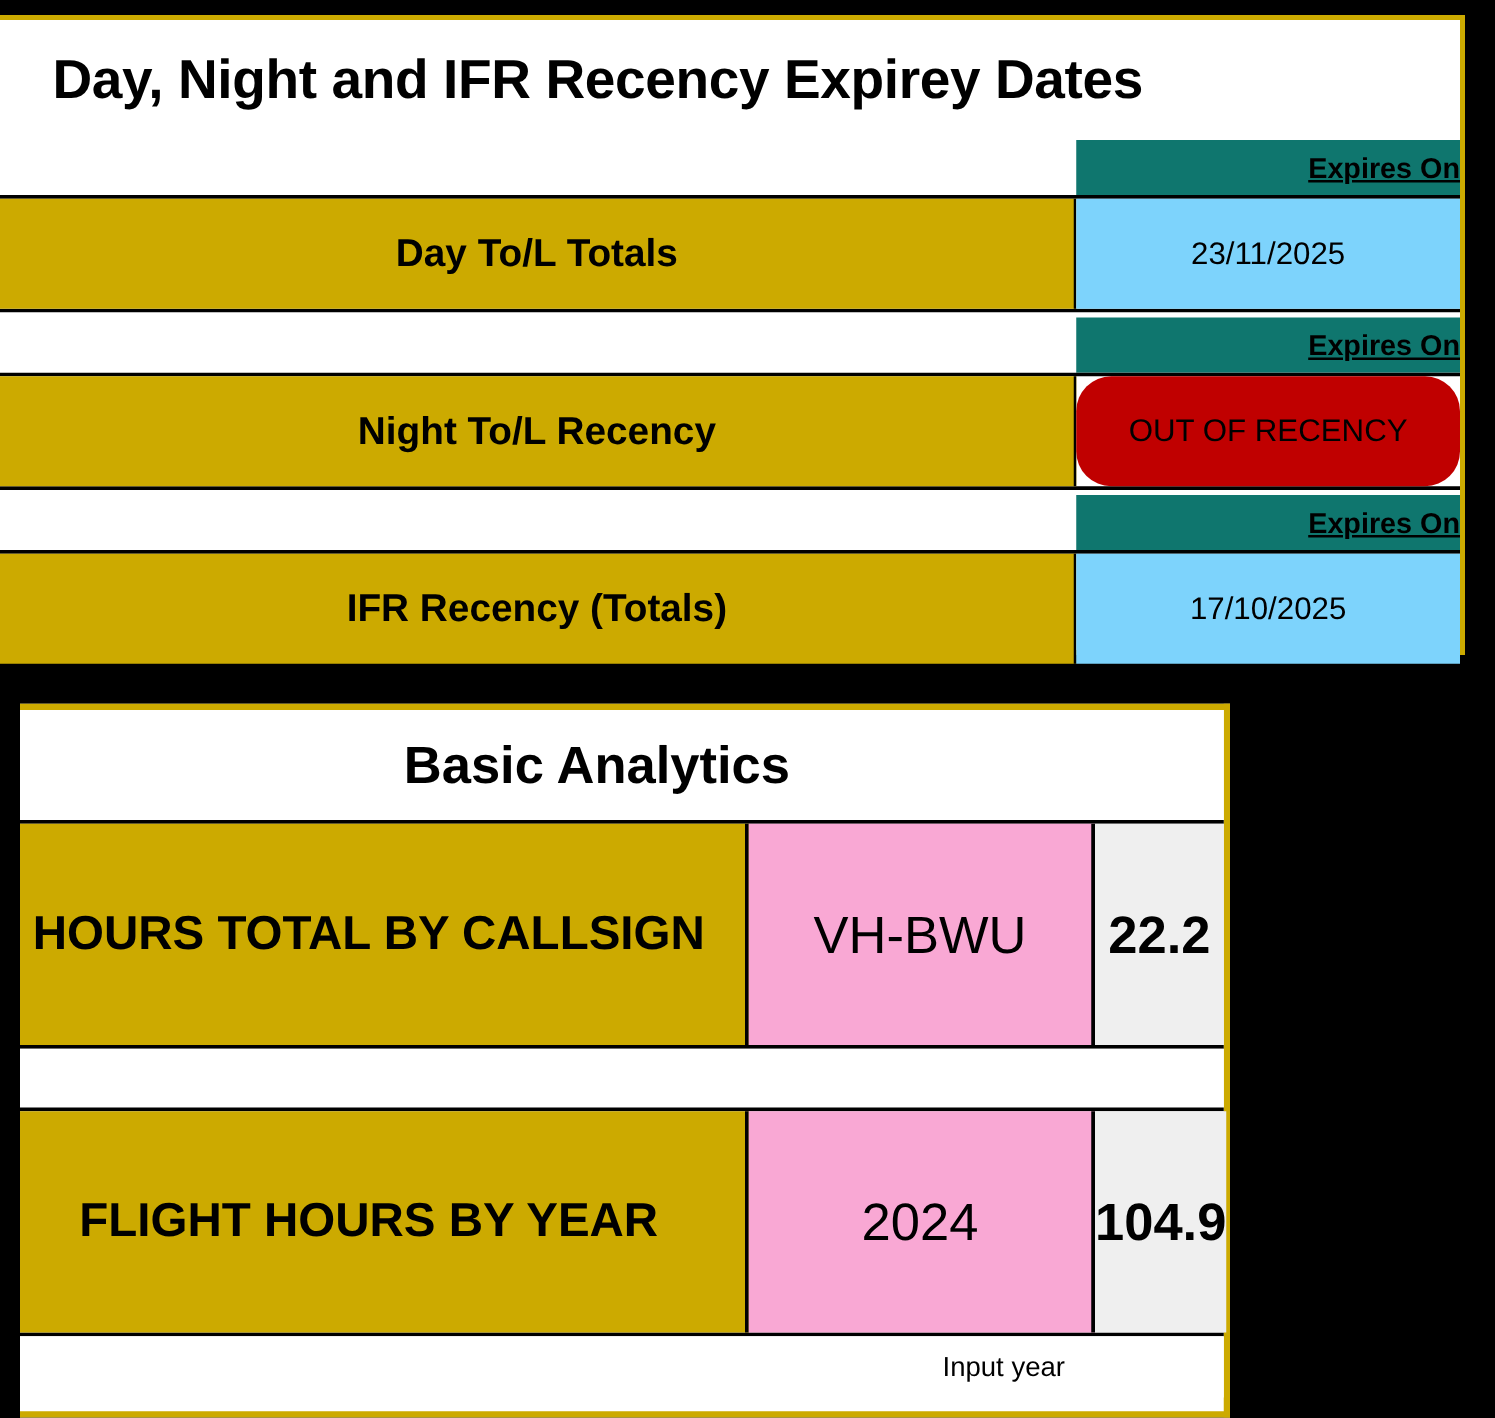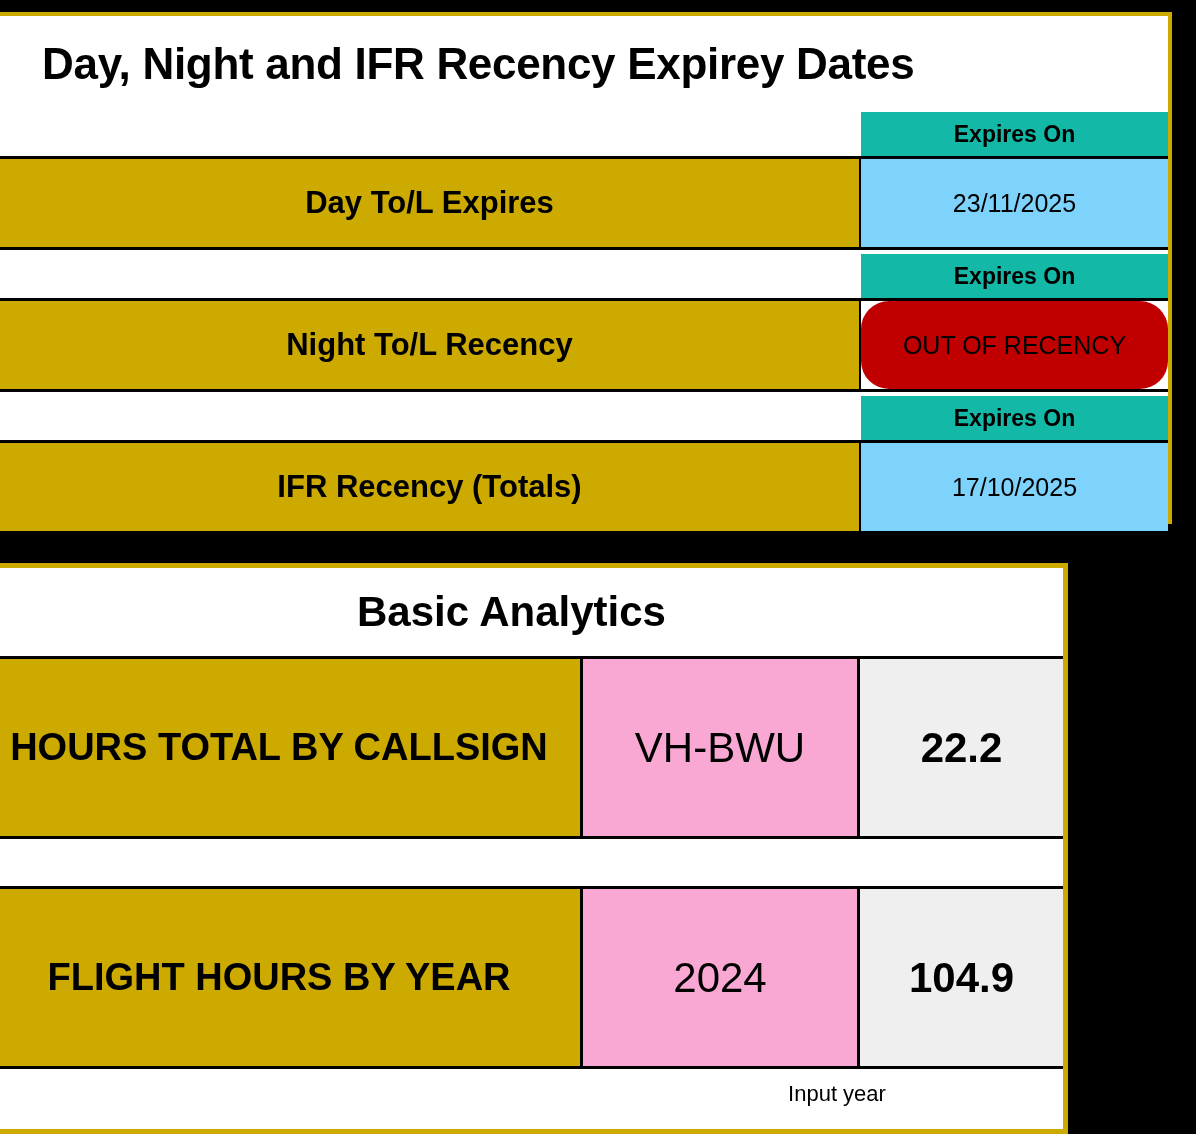--- a/index.html
+++ b/index.html
@@ -60,24 +60,25 @@
   }
   .rec-col-status {
     flex: 1 1 auto;
     box-sizing: border-box;
   }
 
   
   .rec-head-row { height: 44px; background: #FFFFFF; }
   .rec-head-row .rec-col-label { background: #FFFFFF; }
   .rec-head-row .rec-col-status {
-    background: #14b8a6;
-    display: flex;
-    align-items: center;
-    justify-content: center;
+    background: #0f766e;
+    display: flex;
+    align-items: center;
+    justify-content: flex-end;
+    text-decoration: underline;
   }
   .rec-head-text {
     font-size: 23px;
     font-weight: bold;
     color: #000000;
     white-space: nowrap;
   }
 
   
   .rec-data-row {
@@ -112,23 +113,23 @@
   }
   .status-ok { background: #7dd3fc; }
   .status-bad { background: #C00000; border-radius: 28px; }
 
   
   .rec-spacer { height: 4px; background: #FFFFFF; }
 
   
   .analytics-panel {
     position: absolute;
-    left: 0px;
+    left: 16px;
     top: 563px;
-    width: 1068px;
+    width: 968px;
     height: 571px;
     border-top: 5px solid #CCAA00;
     border-right: 5px solid #CCAA00;
     border-bottom: 5px solid #CCAA00;
     border-left: 0;
     box-sizing: border-box;
     background: #FFFFFF;
   }
   .analytics-title-row {
     height: 88px;
@@ -252,21 +253,21 @@
 
   <div class="rec-grid rec-head-row">
     <div class="rec-col-label"></div>
     <div class="rec-col-status">
       <span class="rec-head-text">Expires On</span>
     </div>
   </div>
 
   <div class="rec-grid rec-data-row">
     <div class="rec-col-label">
-      <span class="rec-label-text">Day To/L Expires</span>
+      <span class="rec-label-text">Day To/L Totals</span>
     </div>
     <div class="rec-col-status status-ok">
       <span class="rec-status-text">23/11/2025</span>
     </div>
   </div>
 
   <div class="rec-spacer"></div>
 
   <div class="rec-grid rec-head-row">
     <div class="rec-col-label"></div>

